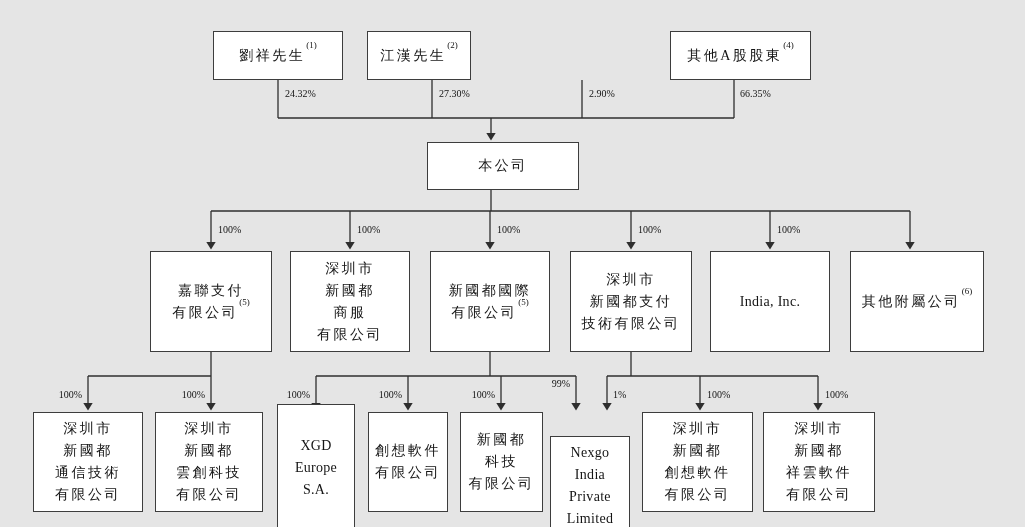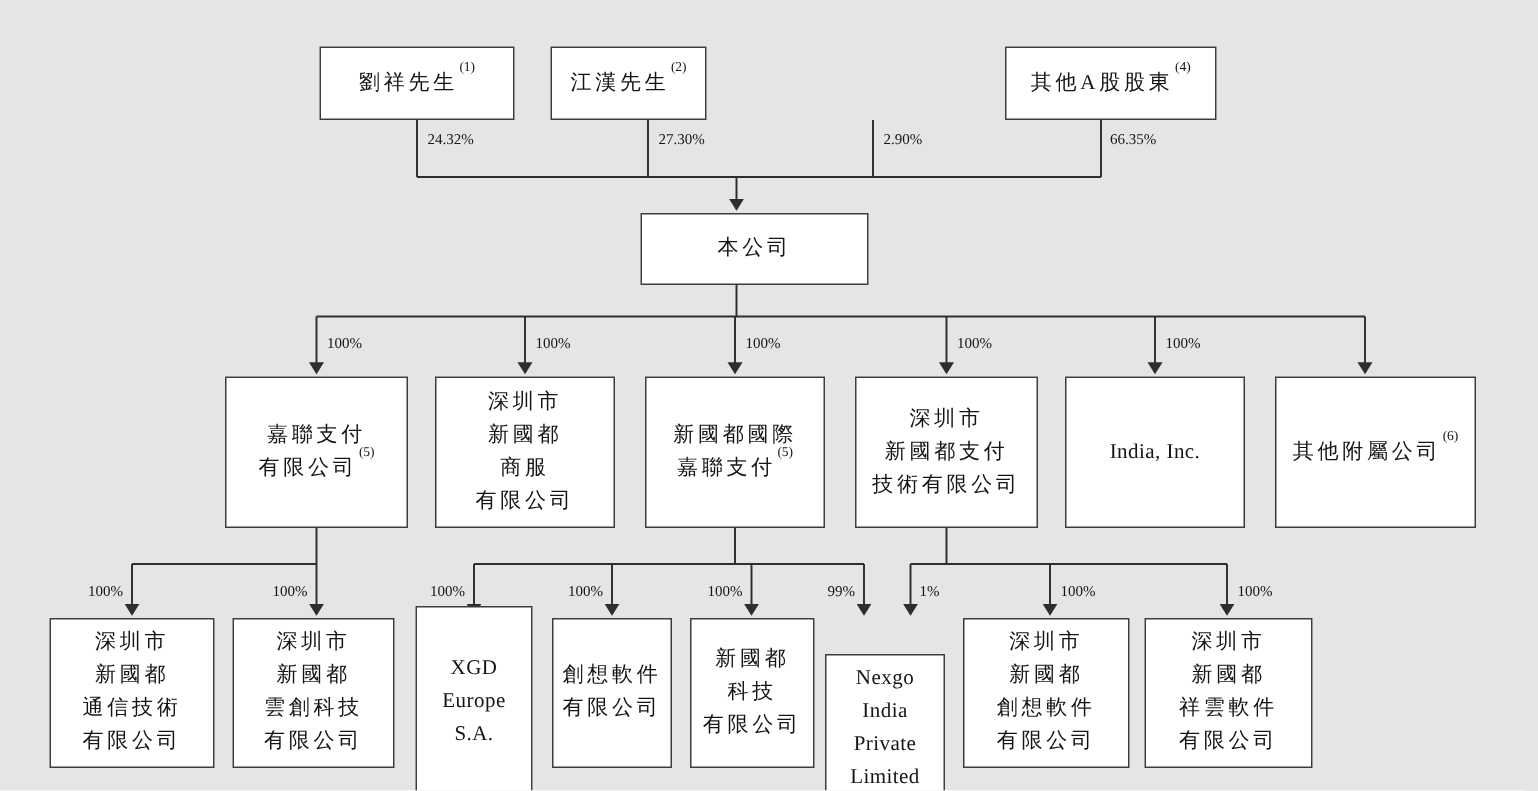--- a/index.html
+++ b/index.html
@@ -92,21 +92,21 @@
 有限公司</span><sup class="note">(5)</sup></div>
   </div>
   <div class="box" style="left:290px;top:251px;width:120px;height:101px">
     <div class="inner"><span class="label">深圳市
 新國都
 商服
 有限公司</span></div>
   </div>
   <div class="box" style="left:430px;top:251px;width:120px;height:101px">
     <div class="inner"><span class="label">新國都國際
-嘉聯支付</span><sup class="note">(5)</sup></div>
+有限公司</span><sup class="note">(5)</sup></div>
   </div>
   <div class="box" style="left:570px;top:251px;width:122px;height:101px">
     <div class="inner"><span class="label">深圳市
 新國都支付
 技術有限公司</span></div>
   </div>
   <div class="box latin" style="left:710px;top:251px;width:120px;height:101px">
     <div class="inner"><span class="label">India, Inc.</span></div>
   </div>
   <div class="box" style="left:850px;top:251px;width:134px;height:101px">
@@ -162,18 +162,18 @@
 新國都
 祥雲軟件
 有限公司</span></div>
   </div>
 
   <span class="pct" style="right:943px;top:387px">100%</span>
   <span class="pct" style="right:820px;top:387px">100%</span>
   <span class="pct" style="right:715px;top:387px">100%</span>
   <span class="pct" style="right:623px;top:387px">100%</span>
   <span class="pct" style="right:530px;top:387px">100%</span>
-  <span class="pct" style="right:455px;top:387px">99%</span>
+  <span class="pct" style="right:455px;top:376px">99%</span>
   <span class="pct" style="left:613px;top:387px">1%</span>
   <span class="pct" style="left:707px;top:387px">100%</span>
   <span class="pct" style="left:825px;top:387px">100%</span>
 
 </div>
 
 </body></html>

